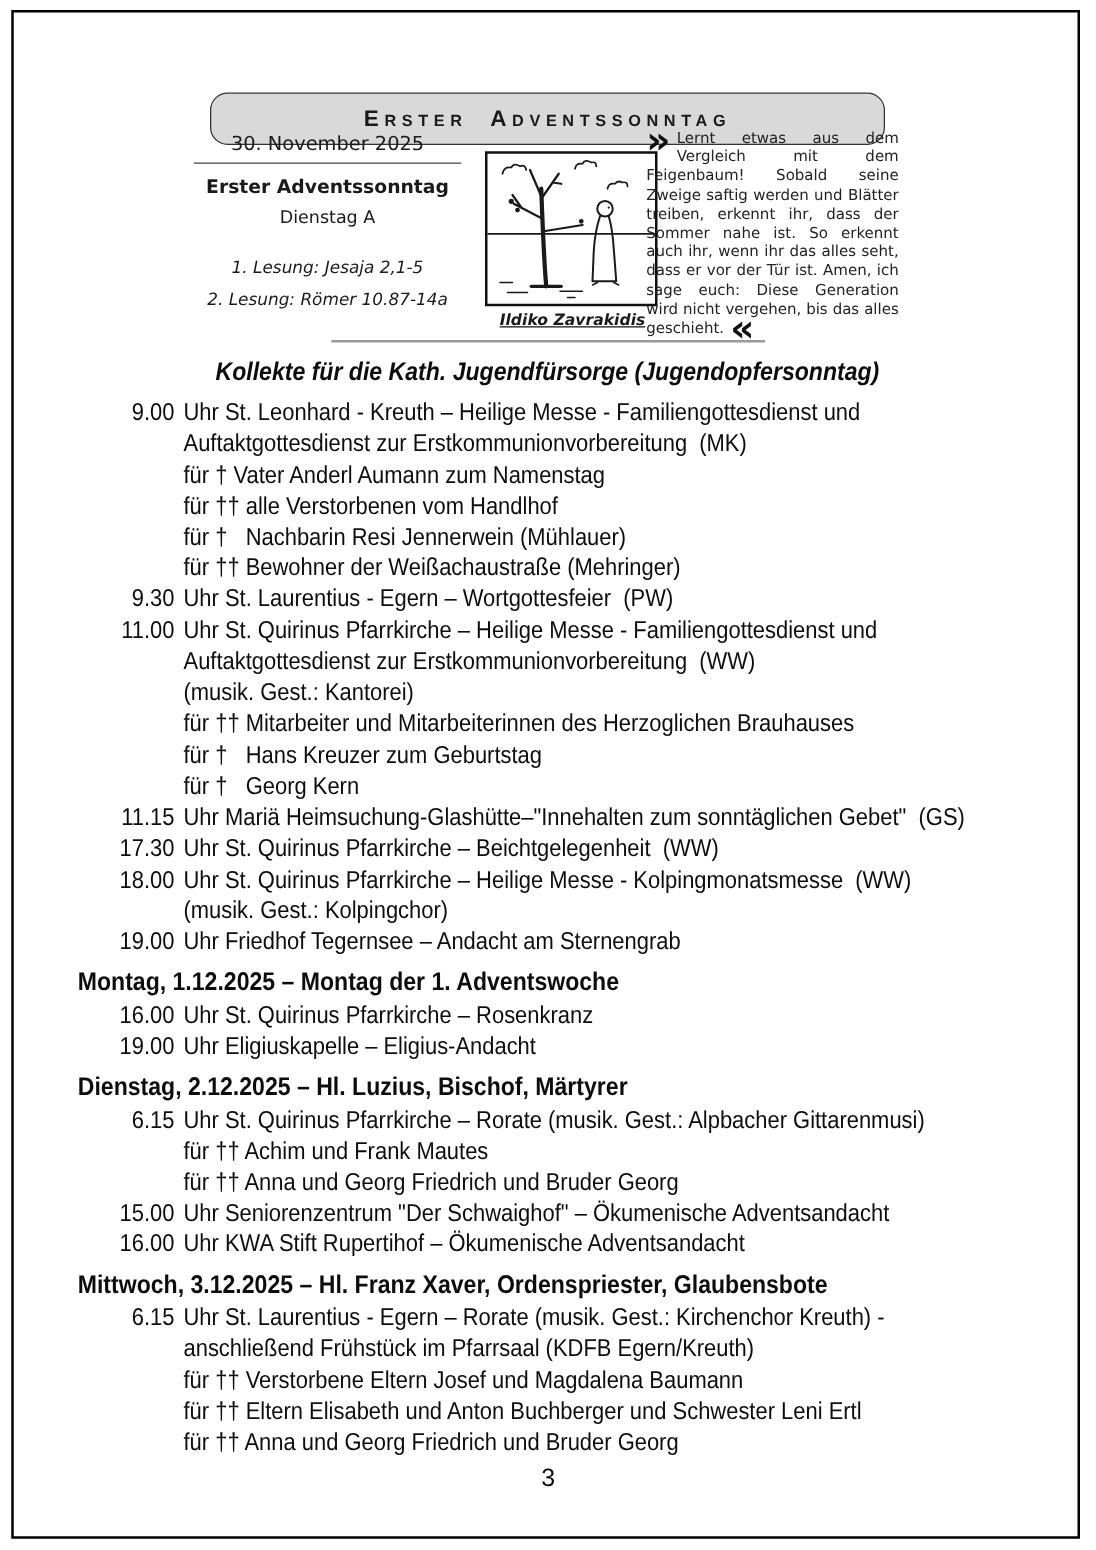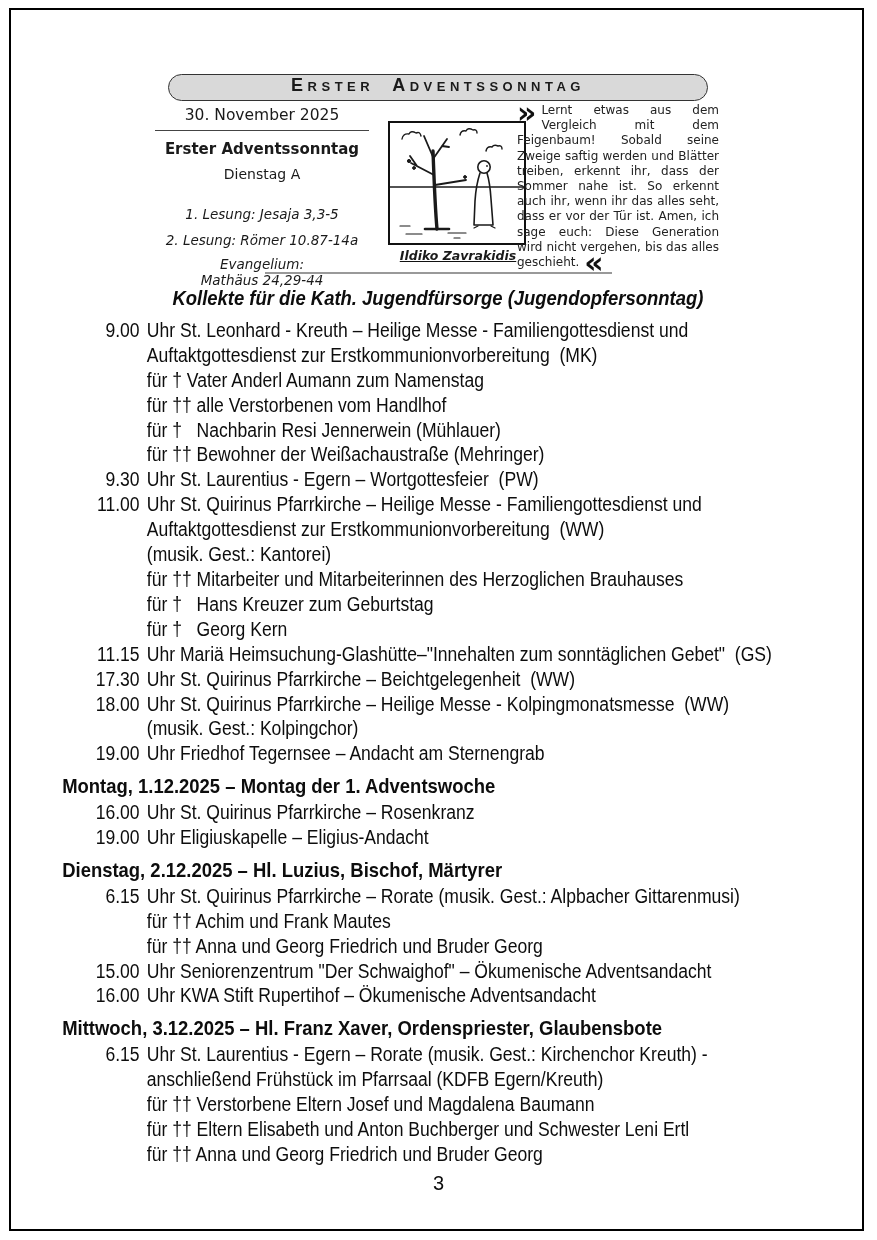--- a/index.html
+++ b/index.html
@@ -9,23 +9,23 @@
     color:#111;
   }
   .page { position:relative; width:877px; height:1240px; overflow:hidden; background:#fff; }
   .frame {
     position:absolute; left:9px; top:8px; width:855px; height:1223px;
     border:2px solid #000; box-sizing:border-box; pointer-events:none;
   }
 
   
   .banner {
-    position:absolute; left:168px; top:74px; width:540px; height:27px;
+    position:absolute; left:168px; top:74px; width:540px; height:42px;
     background:#d9d9d9; border:1.5px solid #333; border-radius:14px;
-    box-sizing:border-box; display:flex; justify-content:center;
+    box-sizing:border-box; display:flex; align-items:center; justify-content:center;
     gap:18px; font-weight:bold; font-size:13px; letter-spacing:4.5px; color:#1a1a1a;
   }
   .banner-word { display:inline-block; text-transform:uppercase; }
   .banner-word::first-letter { font-size:18px; }
 
   
   .infobox {
     position:absolute; left:155px; top:106px; width:214px; text-align:center;
     font-family:"DejaVu Sans", sans-serif; color:#1a1a1a;
   }
@@ -90,25 +90,22 @@
 
   <div class="banner">
     <span class="banner-word">Erster</span>
     <span class="banner-word">Adventssonntag</span>
   </div>
 
   <div class="infobox">
     <div class="date">30. November 2025</div>
     <div class="title">Erster Adventssonntag</div>
     <div class="lesejahr">Dienstag A</div>
-    <div class="lesung1">1. Lesung: Jesaja 3,3-5</div>
+    <div class="lesung1">1. Lesung: Jesaja 2,1-5</div>
     <div class="lesung2">2. Lesung: Römer 10.87-14a</div>
-    <div class="evangelium"><span>Evangelium:</span><br>
-      <span>Mathäus 24,29-44</span>
-    </div>
   </div>
 
   <div class="illustration">
     <svg viewBox="0 0 134 120" fill="none" stroke="#1a1a1a" stroke-linecap="round" stroke-linejoin="round">
 
       <line x1="0" y1="64" x2="134" y2="64" stroke-width="1.4"></line>
 
       <path d="M12,16 q1,-6 7,-5 q2,-4 7,-1 q4,-2 5,3" stroke-width="1.4"></path>
       <path d="M70,12 q1,-5 6,-4 q2,-4 7,-1 q4,-1 4,3" stroke-width="1.4"></path>
       <path d="M96,28 q1,-5 6,-4 q2,-3 6,-1 q4,-1 4,3" stroke-width="1.4"></path>

